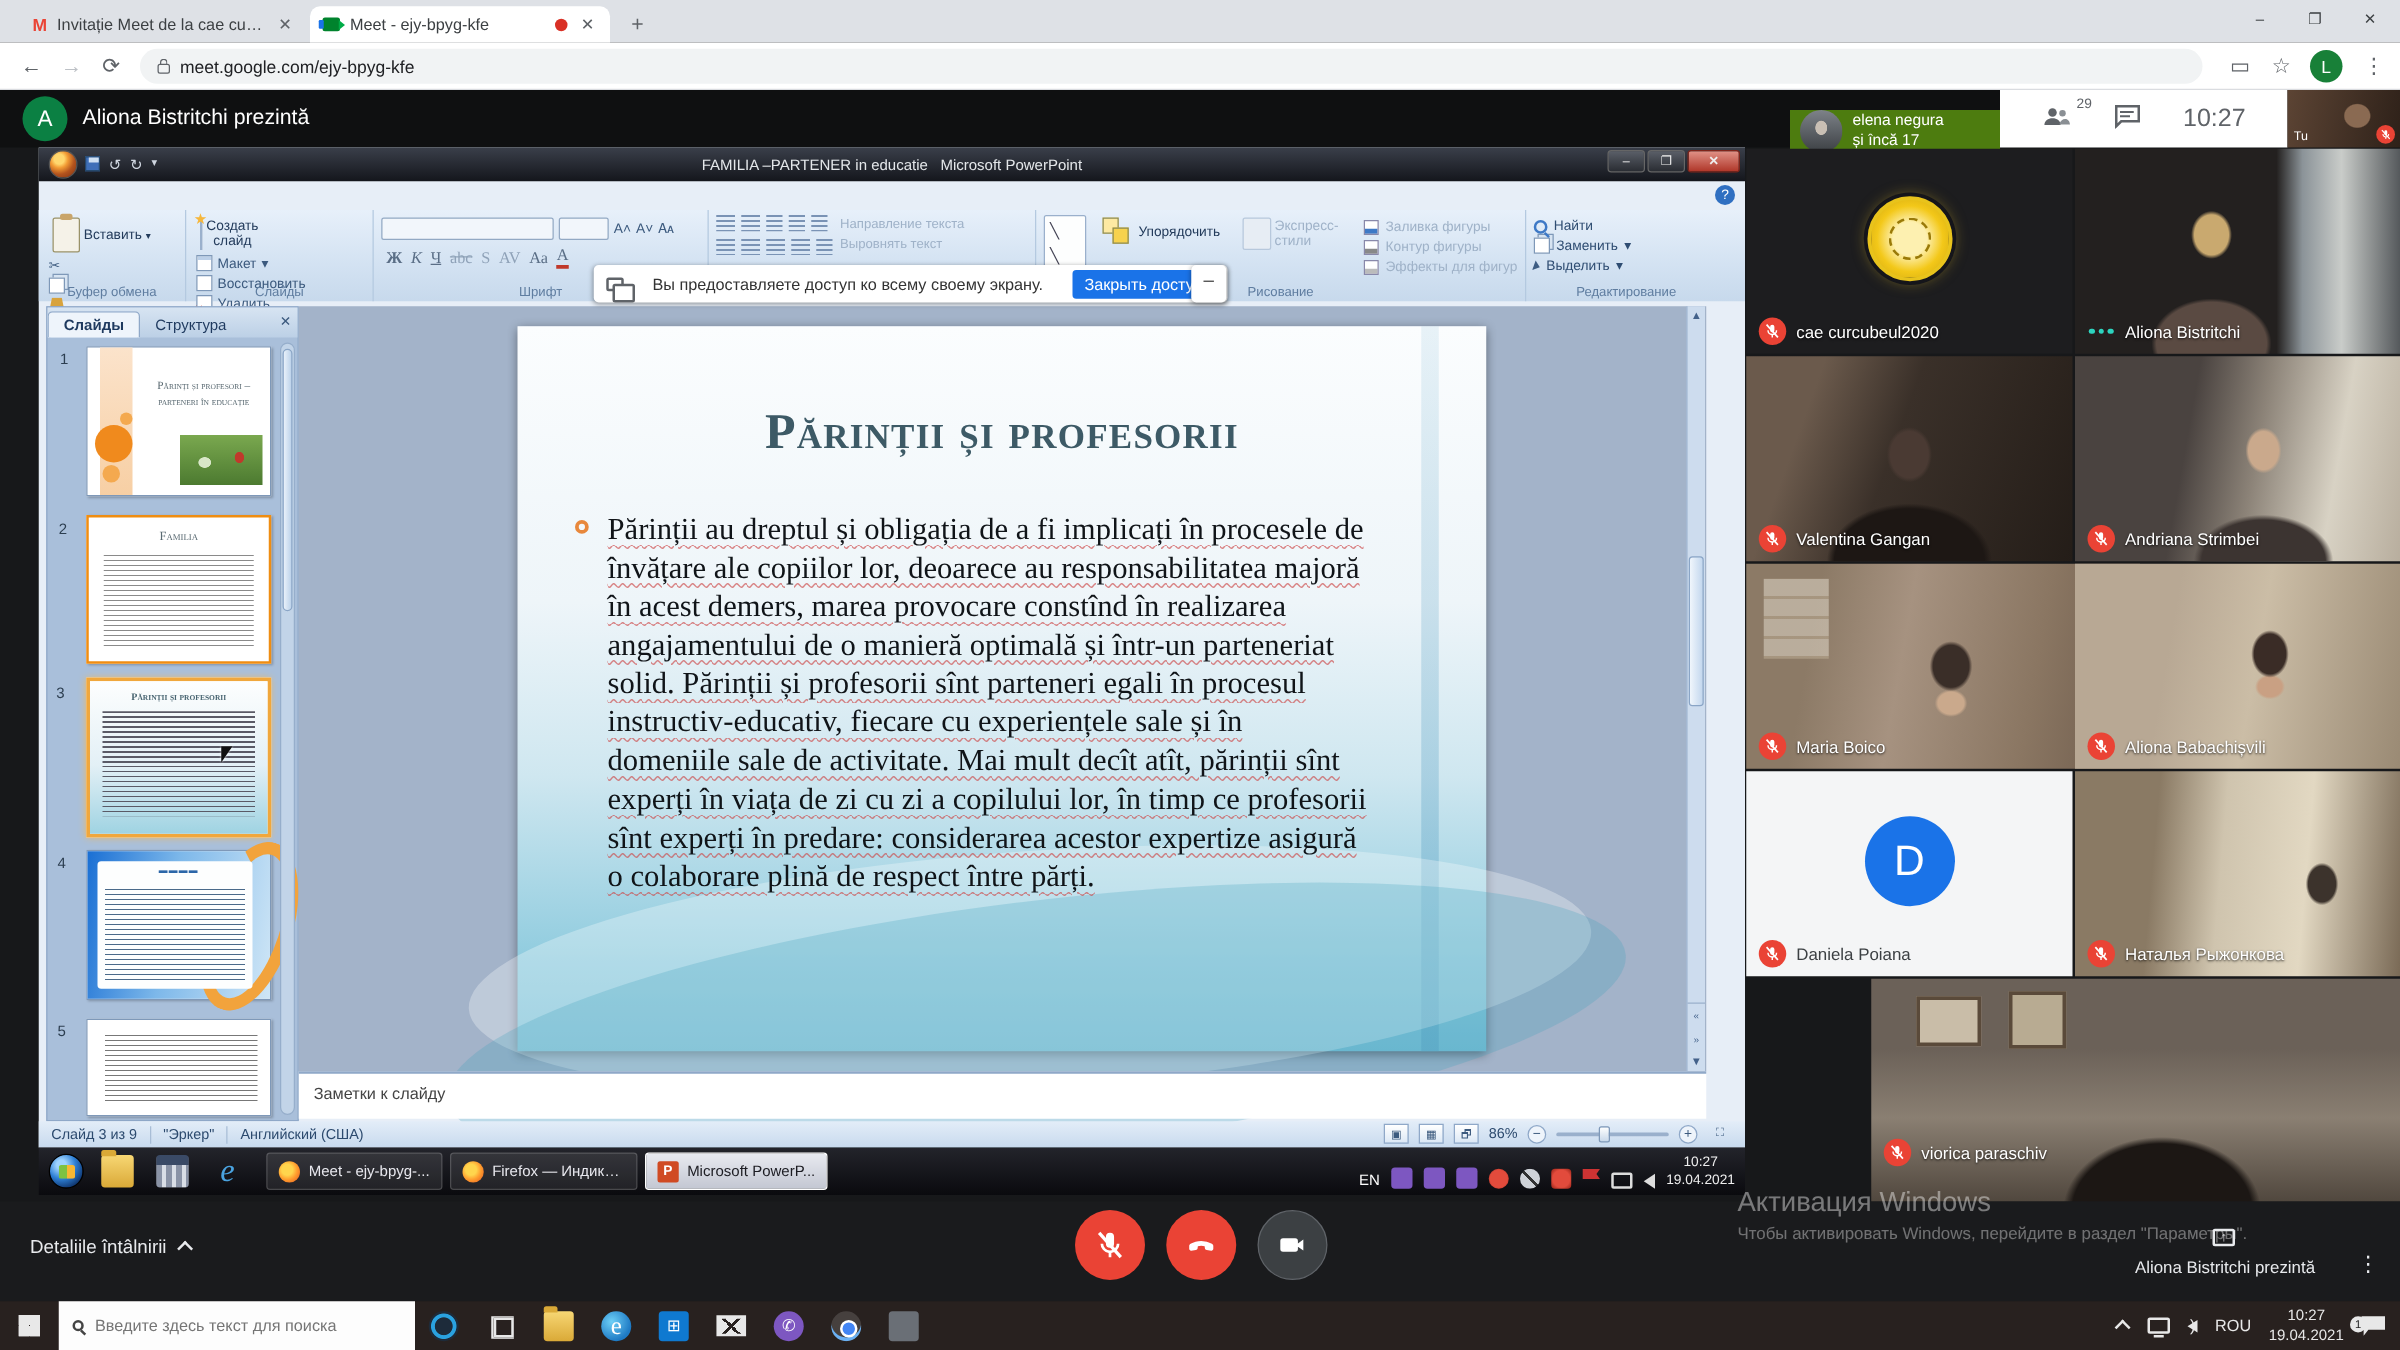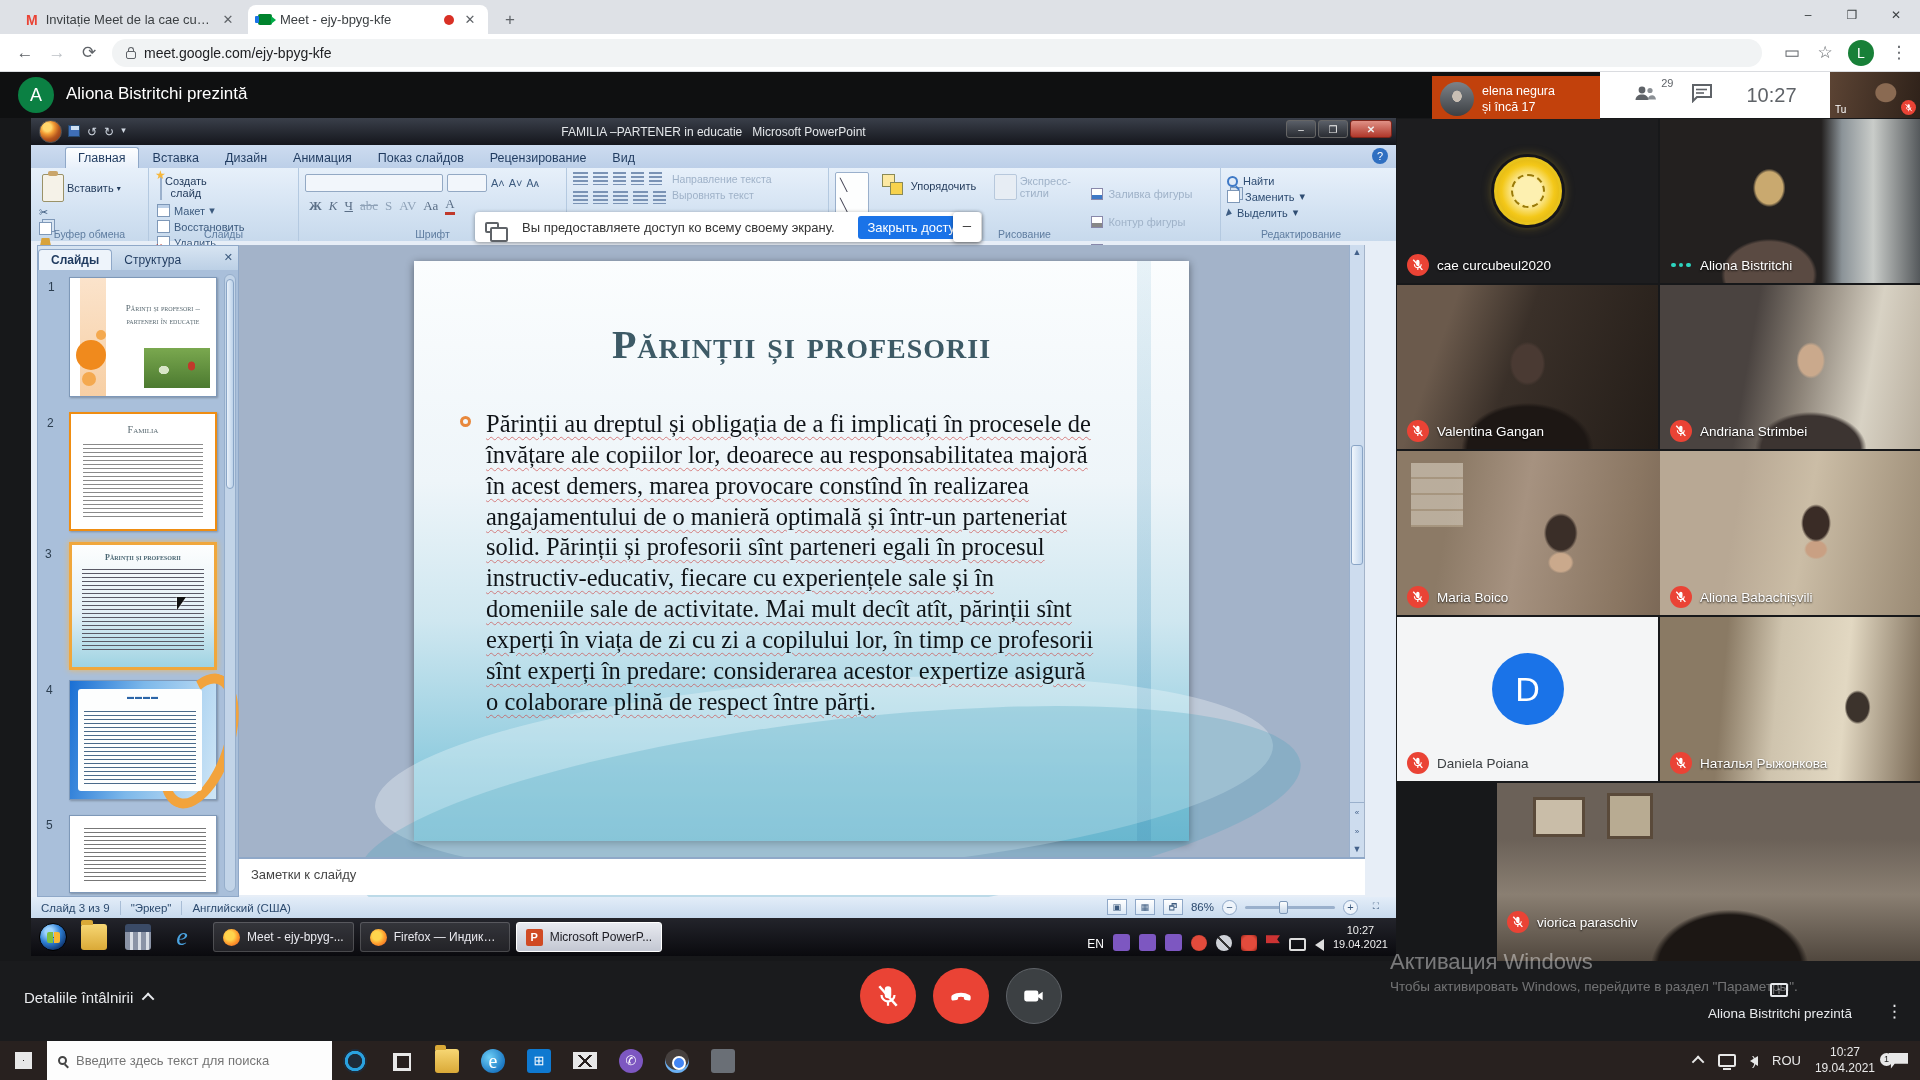--- a/index.html
+++ b/index.html
@@ -26,21 +26,21 @@
   #toolbar{position:absolute;left:0;top:34px;width:1920px;height:38px;background:#fff;border-bottom:1px solid #dadce0}
   .navic{position:absolute;top:8px;width:22px;height:22px;color:#5f6368;font-size:17px;text-align:center;line-height:22px}
   #omnibox{position:absolute;left:112px;top:5px;width:1650px;height:28px;background:#f1f3f4;border-radius:14px;display:flex;align-items:center;gap:8px;padding:0 14px;font-size:14px;color:#202124}
   .lock{width:10px;height:8px;border:1.6px solid #5f6368;border-radius:2px;position:relative;margin-top:3px}
   .lock:before{content:"";position:absolute;left:1px;top:-5px;width:4px;height:4px;border:1.6px solid #5f6368;border-bottom:none;border-radius:4px 4px 0 0}
 
   
   #meethead{position:absolute;left:0;top:72px;width:1920px;height:46px;background:#0f1011}
   .avatarA{position:absolute;left:18px;top:5px;width:36px;height:36px;border-radius:50%;background:#0b8043;color:#fff;font-size:18px;text-align:center;line-height:36px}
   #presenterName{position:absolute;left:66px;top:12px;color:#fff;font-size:17px}
-  #pinnedTile{position:absolute;left:1432px;top:4px;width:168px;height:46px;background:#c2410c;display:flex;align-items:center;gap:8px;padding-left:8px}
+  #pinnedTile{position:absolute;left:1432px;top:16px;width:168px;height:46px;background:#4d7c0f;display:flex;align-items:flex-start;gap:8px;padding-left:8px}
   .elenaAv{width:34px;height:34px;border-radius:50%;background:radial-gradient(10px 12px at 50% 42%,#c9bfb4 0 45%,transparent 50%),linear-gradient(#7d8288,#3c4044)}
   #pinnedTile .nm{color:#fff;font-size:12.5px;line-height:1.3}
   #infoStrip{position:absolute;left:1600px;top:0;width:230px;height:46px;background:#fff;display:flex;align-items:center;justify-content:space-evenly}
   .ppl29{position:relative;color:#5f6368}
   .ppl29 sup{position:absolute;top:-6px;right:-16px;font-size:11px;color:#5f6368}
   #clockTop{font-size:20px;color:#5f6368}
   #selfTile{position:absolute;left:1830px;top:0;width:90px;height:46px;background:radial-gradient(22px 20px at 62% 45%,#8a6a52 0 45%,transparent 50%),linear-gradient(100deg,#5c4434,#2e2119)}
   #selfTile .tu{position:absolute;left:5px;bottom:3px;color:#fff;font-size:10px}
   .micoff{width:22px;height:22px;border-radius:50%;background:#ea4335;display:flex;align-items:center;justify-content:center;flex:none}
   .micoff.sm{width:15px;height:15px;position:absolute;right:4px;bottom:3px}
@@ -85,21 +85,21 @@
   .parrow{display:flex;gap:5px;align-items:center}
   .ic-lines{width:15px;height:13px;background:repeating-linear-gradient(180deg,#7a93b5 0 2px,transparent 2px 4px)}
   .ic-lines.c{width:13px}
   .dirlabels{font-size:10.5px;color:#9fb2c8;line-height:1.5;padding-left:6px;white-space:nowrap}
   .shapesbox{width:150px;height:44px;background:#fdfefe;border:1px solid #9ab0cc;border-radius:2px;font-size:12px;color:#445;line-height:20px;padding:2px 4px;letter-spacing:4px;overflow:hidden}
   .arrange{width:26px;height:24px;position:relative}
   .arrange i{position:absolute;width:13px;height:13px;border:1px solid #8a8a56}
   .arrange i:first-child{left:0;top:0;background:#fde9a2}
   .arrange i:last-child{left:8px;top:8px;background:#f7d24d}
   .qstyle{width:30px;height:26px;background:#e7edf4;border:1px solid #b7c8dc;border-radius:2px}
-  .dim-lab{font-size:11px;color:#9fb2c8;display:flex;align-items:center;gap:5px;margin:16px 0;white-space:nowrap}
+  .dim-lab{font-size:11px;color:#9fb2c8;display:flex;align-items:center;gap:5px;margin:4px 0;white-space:nowrap}
   .edit-lab{font-size:11px;color:#2f4d72;display:flex;align-items:center;gap:5px;margin:3px 0;white-space:nowrap}
   .ic-fill{width:12px;height:12px;background:#fff;border:1px solid #88a;box-shadow:inset 0 -4px 0 #3e79c6}
   .ic-find{width:11px;height:11px;border:2px solid #3e79c6;border-radius:50%;position:relative}
   .ic-find:after{content:"";position:absolute;right:-4px;bottom:-4px;width:5px;height:2px;background:#3e79c6;transform:rotate(45deg)}
   .ic-sel{width:0;height:0;border-left:5px solid #3e5d83;border-top:4px solid transparent;border-bottom:4px solid transparent;transform:rotate(20deg)}
 
   
   #sharebar{position:absolute;left:475px;top:212px;height:30px;display:flex;align-items:center;gap:23px;background:#fff;border-radius:4px;box-shadow:0 1px 4px rgba(0,0,0,.4);padding:0 10px;z-index:30}
   #sharebar .stxt{font-size:13px;color:#333;white-space:nowrap}
   #sharebar .sbtn{background:#1a73e8;color:#fff;font-size:13px;padding:4px 10px;border-radius:3px;white-space:nowrap}
@@ -353,29 +353,20 @@
       <div class="ptitle">
         <span>FAMILIA –PARTENER  in educatie</span>&nbsp;&nbsp;&nbsp;<span>Microsoft PowerPoint</span>
       </div>
       <div class="wbtns">
         <div class="wbtn">–</div>
         <div class="wbtn">❐</div>
         <div class="wbtn close">✕</div>
       </div>
     </div>
 
-    <div class="tabsrow">
-      <span class="rtab active">Главная</span>
-      <span class="rtab">Вставка</span>
-      <span class="rtab">Дизайн</span>
-      <span class="rtab">Анимация</span>
-      <span class="rtab">Показ слайдов</span>
-      <span class="rtab">Рецензирование</span>
-      <span class="rtab">Вид</span>
-    </div>
     <div class="helpq">?</div>
 
     <div id="ribbon">
       <div class="rgroup" style="width:118px">
         <div class="bigbtn">
           <span class="clip"></span>
           <span>Вставить</span>
             <span style="font-size:8px">▾</span>
         </div>
         <div class="minicol">

